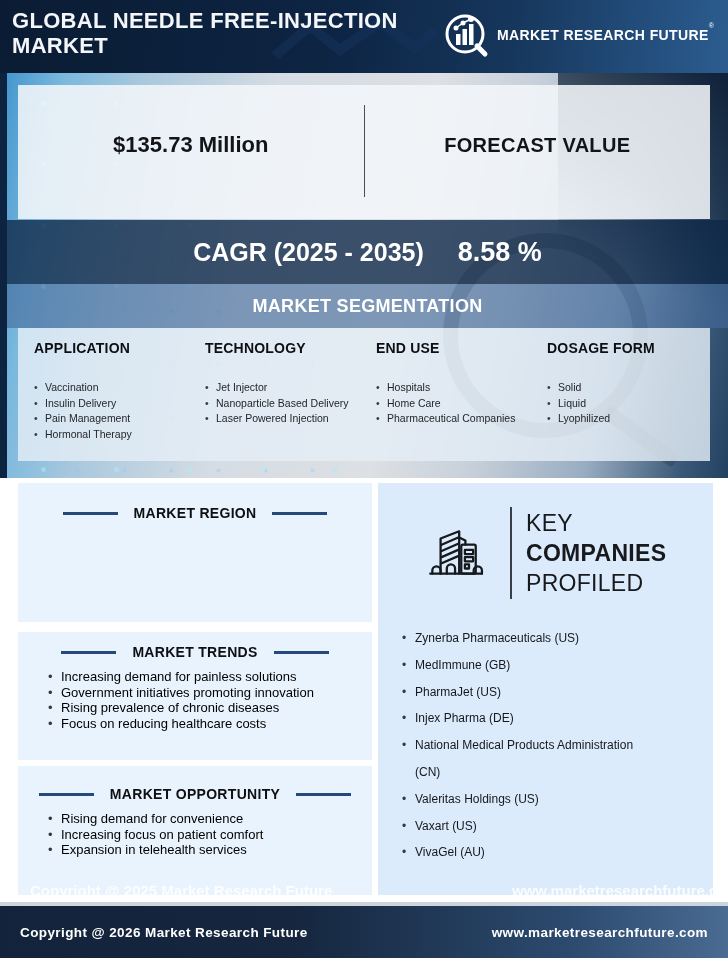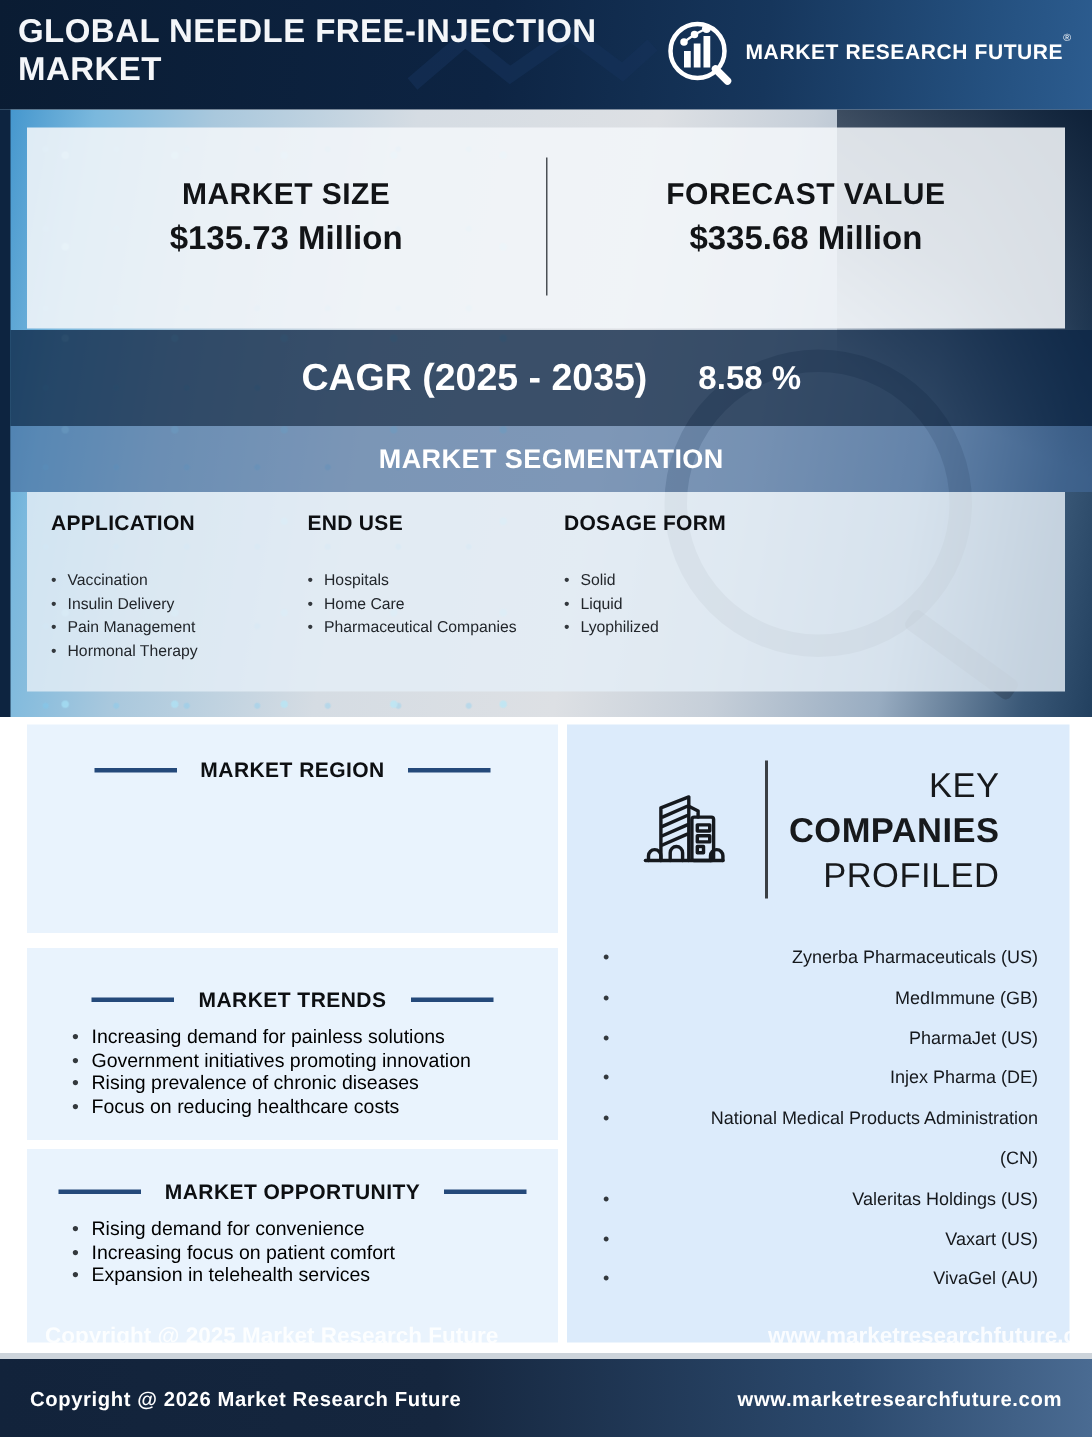--- a/index.html
+++ b/index.html
@@ -37,43 +37,43 @@
   .stats-box { position:absolute; left:18px; top:12px; width:692px; height:134px;
     background:rgba(243,246,249,.88); display:flex; }
   .stats-half { flex:1; display:flex; flex-direction:column; align-items:center; justify-content:center; gap:4px; padding-bottom:14px; }
   .stats-divider { width:1px; background:#4a4f55; margin:20px 0 22px 0; }
   .stats-label { font-size:20px; font-weight:700; color:#121417; letter-spacing:.3px; }
   .stats-value { font-size:22px; font-weight:700; color:#121417; }
 
   .cagr-band { position:absolute; left:7px; top:147px; width:721px; height:64px;
     background:rgba(13,38,70,.78); display:flex; align-items:center; justify-content:center; }
   .cagr-label { color:#ffffff; font-weight:700; font-size:25px; }
-  .cagr-value { color:#ffffff; font-weight:700; font-size:22px; margin-left:34px; }
+  .cagr-value { color:#ffffff; font-weight:700; font-size:27px; margin-left:34px; }
 
   .seg-title-band { position:absolute; left:7px; top:211px; width:721px; height:44px;
     background:rgba(68,106,155,.62); display:flex; align-items:center; justify-content:center; }
   .seg-title { color:#ffffff; font-weight:700; font-size:18px; letter-spacing:.3px; }
 
   .seg-box { position:absolute; left:18px; top:255px; width:692px; height:133px;
     background:rgba(228,238,246,.82); display:grid; grid-template-columns:repeat(4,1fr); padding:12px 0 0 8px; }
   .seg-col { padding-left:8px; }
   .seg-col-title { font-size:14px; font-weight:700; color:#0d0f12; margin-bottom:24px; letter-spacing:.2px; }
   .seg-item { font-size:10.5px; color:#22262b; line-height:15.5px; position:relative; padding-left:11px; }
   .seg-item::before { content:"•"; position:absolute; left:0; top:0; color:#33383d; }
 
   
   .panel { position:absolute; background:#e9f3fd; }
   .panel-region { left:18px; top:483px; width:354px; height:139px; }
   .panel-trends { left:18px; top:632px; width:354px; height:128px; }
   .panel-opportunity { left:18px; top:766px; width:354px; height:129px; }
-  .panel-companies { left:378px; top:483px; width:335px; height:412px; background:#dcebfb;text-align:right; }
+  .panel-companies { left:378px; top:483px; width:335px; height:412px; background:#dcebfb; }
 
   .panel-title-row { display:flex; align-items:center; justify-content:center; gap:16px; }
   .panel-region .panel-title-row { padding-top:22px; }
-  .panel-trends .panel-title-row { padding-top:26px; }
+  .panel-trends .panel-title-row { padding-top:12px; }
   .panel-opportunity .panel-title-row { padding-top:20px; }
   .title-dash { width:55px; height:3px; background:#24497a; }
   .panel-title { font-size:14px; font-weight:700; color:#0d0f12; letter-spacing:.3px; }
 
   .bullet-list { margin-top:9px; padding-left:30px; }
   .bullet-item { font-size:13px; color:#000000; line-height:15.5px; position:relative; padding-left:13px; }
   .bullet-item::before { content:"•"; position:absolute; left:0; top:0; color:#33383d; }
 
   .companies-head { display:flex; align-items:center; padding:24px 0 0 44px; gap:0; }
   .companies-icon { flex:0 0 auto; }
@@ -132,46 +132,50 @@
 
   <div class="hero">
     <div class="hero-dots"></div>
     <div class="hero-dark-tr"></div>
     <div class="hero-magnifier"></div>
     <div class="hero-magnifier-handle"></div>
     <div class="hero-left-strip"></div>
 
     <div class="stats-box">
       <div class="stats-half">
-        <div class="stats-label">MARKET SIZE</div>
         <div class="stats-value">$135.73 Million</div>
       </div>
       <div class="stats-divider"></div>
       <div class="stats-half">
         <div class="stats-label">FORECAST VALUE</div>
-        <div class="stats-value">$335.68 Million</div>
       </div>
     </div>
 
     <div class="cagr-band">
       <span class="cagr-label">CAGR (2025 - 2035)</span>
       <span class="cagr-value">8.58 %</span>
     </div>
 
     <div class="seg-title-band">
       <span class="seg-title">MARKET SEGMENTATION</span>
     </div>
 
     <div class="seg-box">
       <div class="seg-col">
         <div class="seg-col-title">APPLICATION</div>
         <div class="seg-item">Vaccination</div>
         <div class="seg-item">Insulin Delivery</div>
         <div class="seg-item">Pain Management</div>
         <div class="seg-item">Hormonal Therapy</div>
+      </div>
+      <div class="seg-col">
+        <div class="seg-col-title">TECHNOLOGY</div>
+        <div class="seg-item">Jet Injector</div>
+        <div class="seg-item">Nanoparticle Based Delivery</div>
+        <div class="seg-item">Laser Powered Injection</div>
       </div>
       <div class="seg-col">
         <div class="seg-col-title">END USE</div>
         <div class="seg-item">Hospitals</div>
         <div class="seg-item">Home Care</div>
         <div class="seg-item">Pharmaceutical Companies</div>
       </div>
       <div class="seg-col">
         <div class="seg-col-title">DOSAGE FORM</div>
         <div class="seg-item">Solid</div>

